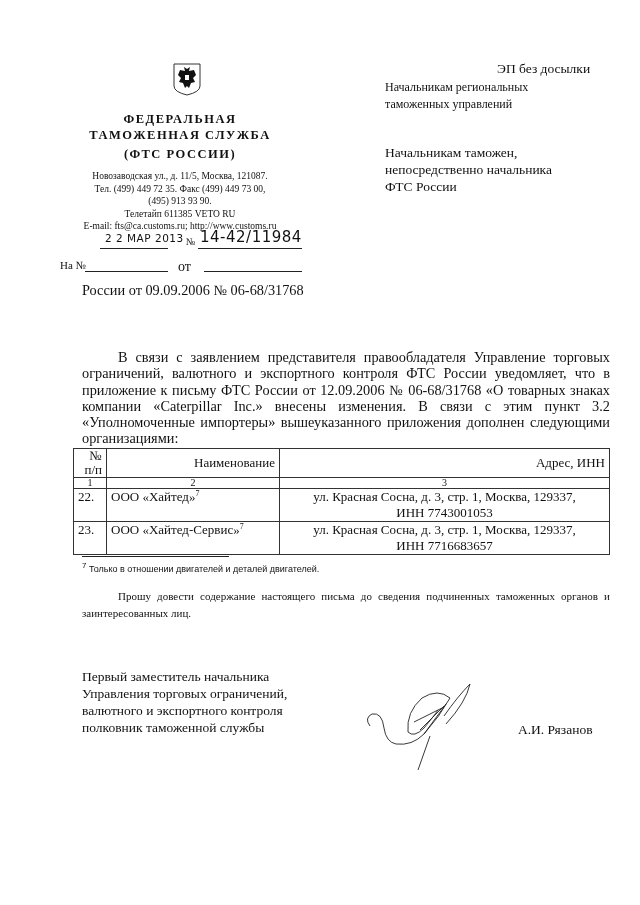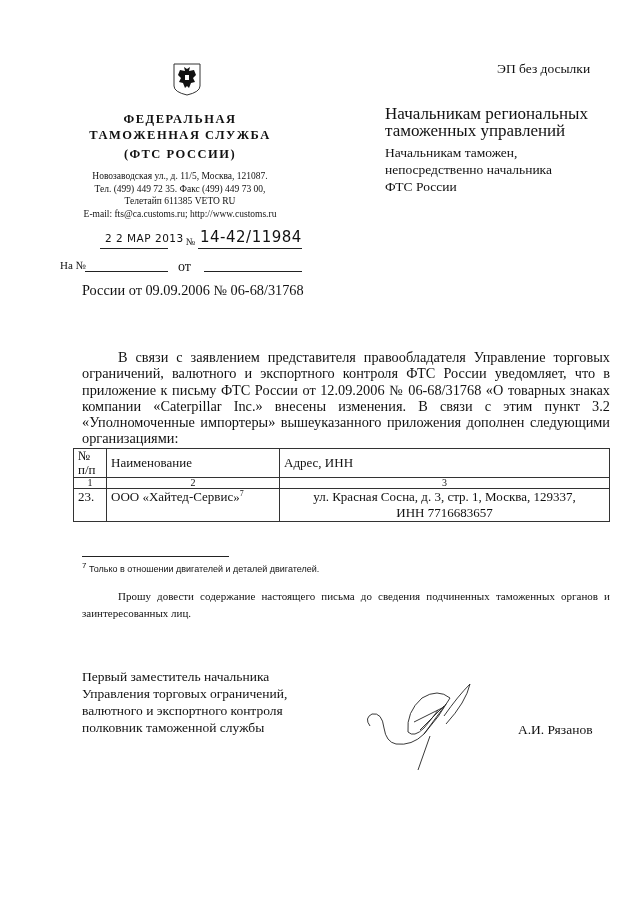--- a/index.html
+++ b/index.html
@@ -21,31 +21,31 @@
   .regno-line { left: 198px; top: 248px; width: 104px; border-bottom: 1px solid #222; }
   .na-label { left: 60px; top: 259px; font-size: 11px; }
   .na-line { left: 85px; top: 271px; width: 83px; border-bottom: 1px solid #222; }
   .ot-label { left: 178px; top: 259px; font-size: 14px; }
   .ot-line { left: 204px; top: 271px; width: 98px; border-bottom: 1px solid #222; }
 
   .subject { left: 82px; top: 281px; font-size: 14.3px; line-height: 18px; }
 
   
   .ep { left: 497px; top: 61px; font-size: 13.5px; }
-  .addr1 { left: 385px; top: 105px; font-size: 17px; line-height: 17px; }
+  .addr1 { left: 385px; top: 79px; font-size: 12px; line-height: 17px; }
   .addr2 { left: 385px; top: 144px; font-size: 13.5px; line-height: 17px; }
 
   
   .body-text { left: 82px; top: 349px; width: 528px; font-size: 14.3px; line-height: 16.3px; text-align: justify; }
   .indent { text-indent: 36px; }
 
   
   table.orgs { position: absolute; left: 73px; top: 448px; width: 537px; border-collapse: collapse; font-size: 13px; }
   table.orgs td, table.orgs th { border: 1px solid #333; padding: 0 4px; font-weight: normal; }
-  table.orgs th { text-align: left; line-height: 14px; }
+  table.orgs th { text-align: right; line-height: 14px; }
   .col1 { width: 24px; }
   .col2 { width: 164px; }
   .num-row td { font-size: 10px; line-height: 10px; text-align: center; }
   .c { text-align: center; }
   sup { font-size: 8px; }
 
   .fn-line { left: 82px; top: 556px; width: 147px; border-bottom: 1px solid #222; }
   .footnote { left: 82px; top: 561px; font-size: 9px; font-family: "Liberation Sans", sans-serif; }
 
   .request { left: 82px; top: 588px; width: 528px; font-size: 11px; line-height: 17px; text-align: justify; }
@@ -61,20 +61,21 @@
   <path d="M2 2 H28 V24 Q28 30 15 33 Q2 30 2 24 Z" fill="none" stroke="#333" stroke-width="1"></path>
   <path d="M15 7 L12 5 L13 9 L8 8 L6 13 L9 16 L7 20 L11 21 L13 26 L15 24 L17 26 L19 21 L23 20 L21 16 L24 13 L22 8 L17 9 L18 5 Z" fill="#111"></path>
   <rect x="13" y="13" width="4" height="5" fill="#fff"></rect>
 </svg>
 <div class="abs org1">ФЕДЕРАЛЬНАЯ</div>
 <div class="abs org2">ТАМОЖЕННАЯ СЛУЖБА</div>
 <div class="abs org3">(ФТС РОССИИ)</div>
 <div class="abs contact">
   <div>Новозаводская ул., д. 11/5, Москва, 121087.</div>
   <div>Тел. (499) 449 72 35. Факс (499) 449 73 00,</div>
+  <div>(495) 913 93 90.</div>
   <div>Телетайп 611385 VETO RU</div>
   <div>E-mail: fts@ca.customs.ru; http://www.customs.ru</div>
 </div>
 
 <div class="abs date-line"></div>
 <div class="abs date">2 2 МАР 2013</div>
 <div class="abs no-label">№</div>
 <div class="abs regno">14-42/11984</div>
 <div class="abs regno-line"></div>
 <div class="abs na-label">На №</div>
@@ -105,20 +106,28 @@
     <th class="col1">№ п/п</th>
     <th class="col2">Наименование</th>
     <th>Адрес, ИНН</th>
   </tr>
   <tr class="num-row">
     <td>1</td>
     <td>2</td>
     <td>3</td>
   </tr>
   <tr>
+    <td style="vertical-align:top">22.</td>
+    <td style="vertical-align:top"><span>ООО «Хайтед»</span><sup>7</sup></td>
+    <td class="c">
+          <div>ул. Красная Сосна, д. 3, стр. 1, Москва, 129337,</div>
+          <div>ИНН 7743001053</div>
+        </td>
+  </tr>
+  <tr>
     <td style="vertical-align:top">23.</td>
     <td style="vertical-align:top"><span>ООО «Хайтед-Сервис»</span><sup>7</sup></td>
     <td class="c">
           <div>ул. Красная Сосна, д. 3, стр. 1, Москва, 129337,</div>
           <div>ИНН 7716683657</div>
         </td>
   </tr>
 </tbody>
   </table>
 

